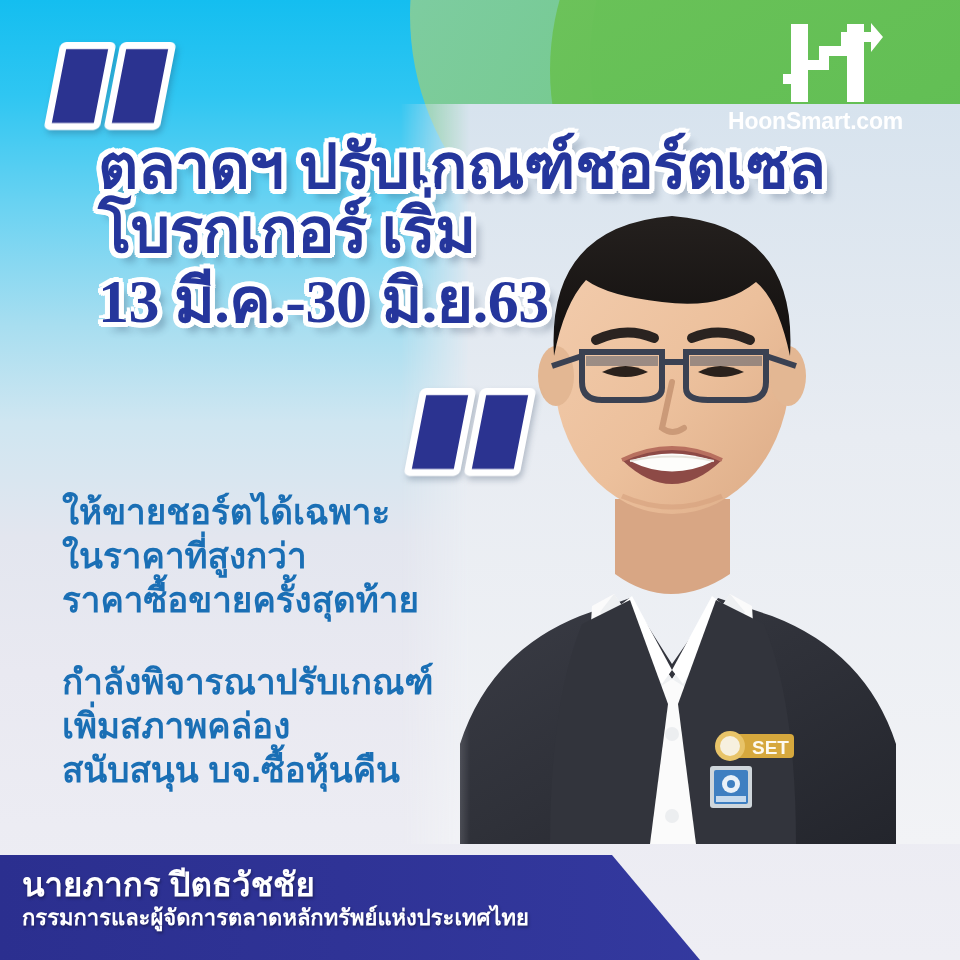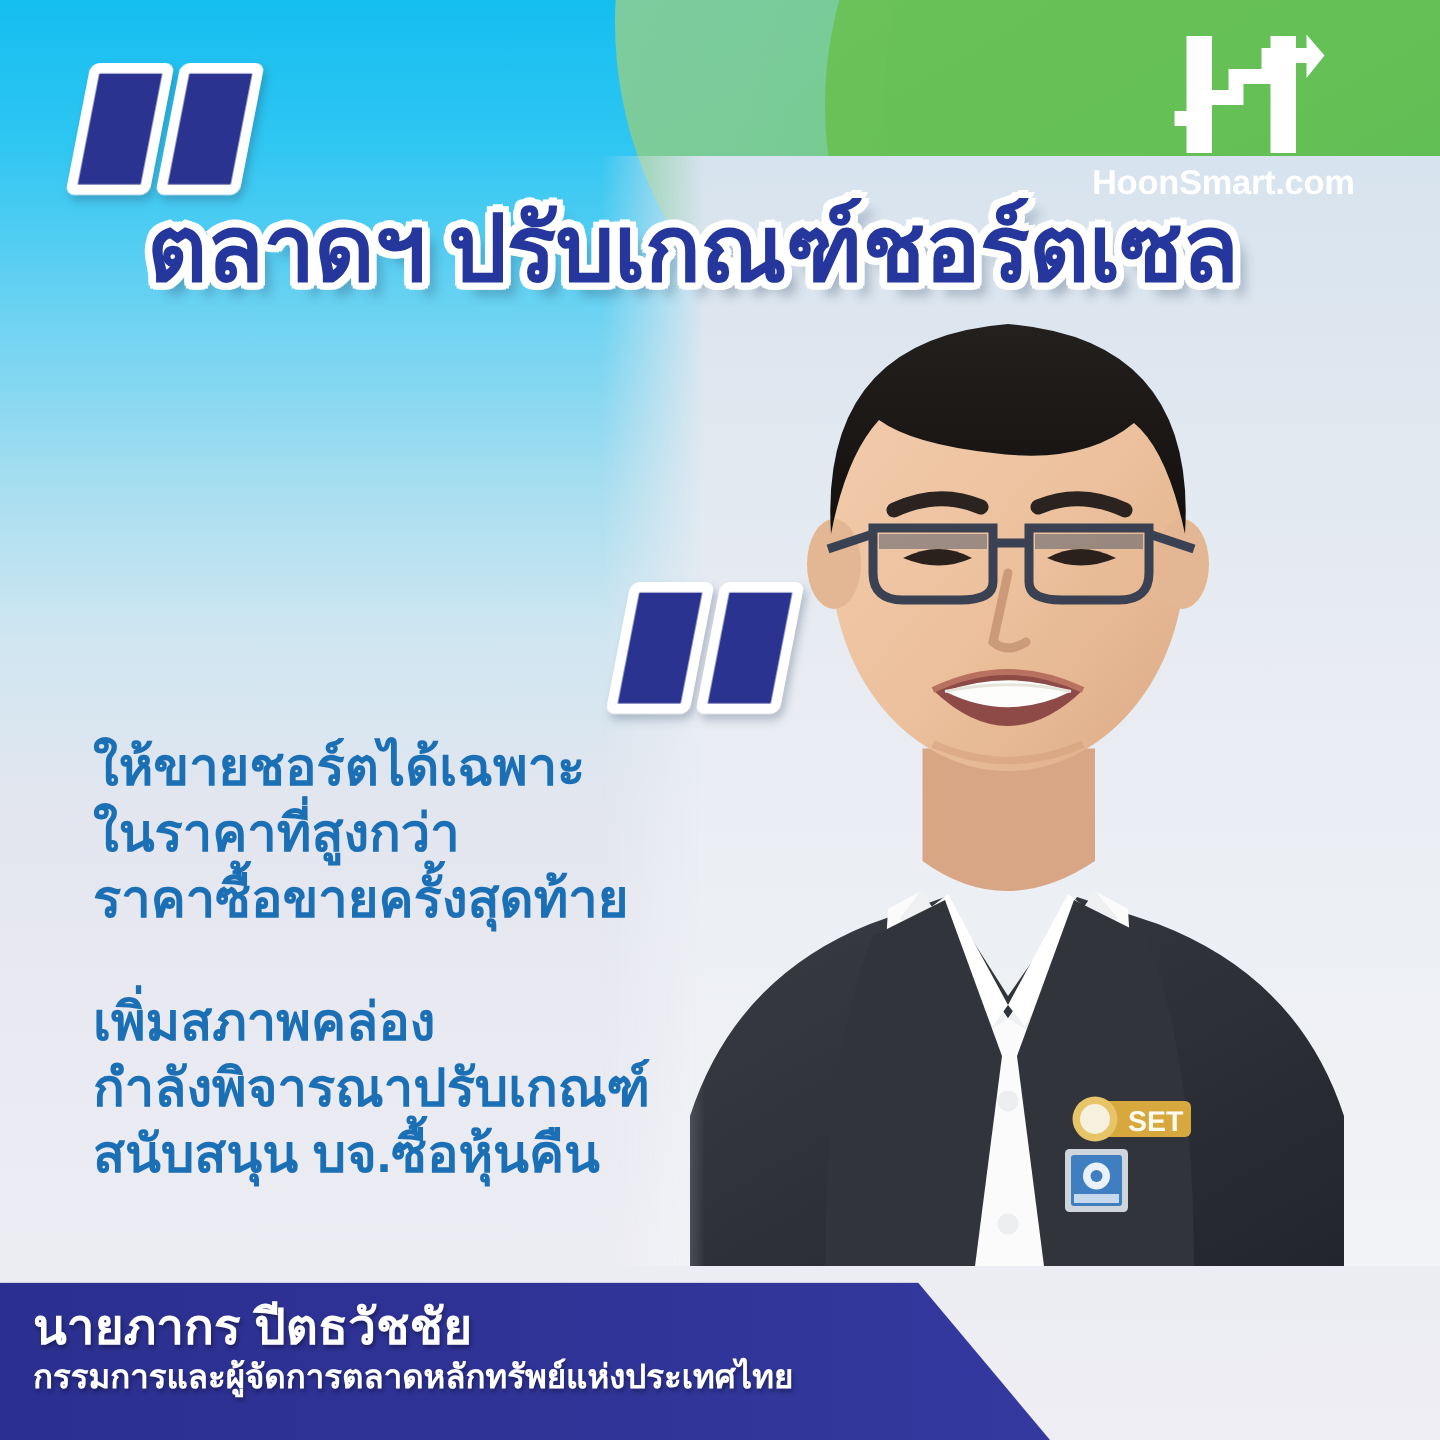--- a/index.html
+++ b/index.html
@@ -224,36 +224,38 @@
     </svg>
   </div>
 
   <div class="quote quote-open">
     <div class="qbar"></div>
     <div class="qbar b2"></div>
   </div>
 
   <div class="headline">
     <span class="hl">ตลาดฯ ปรับเกณฑ์ชอร์ตเซล</span>
+    <span class="hl">โบรกเกอร์ เริ่ม</span>
+    <span class="hl date">13 มี.ค.-30 มิ.ย.63</span>
   </div>
 
   <div class="quote quote-close">
     <div class="qbar"></div>
     <div class="qbar b2"></div>
   </div>
 
   <div class="body-block b1">
     <span>ให้ขายชอร์ตได้เฉพาะ</span>
     <span>ในราคาที่สูงกว่า</span>
     <span>ราคาซื้อขายครั้งสุดท้าย</span>
   </div>
 
   <div class="body-block b2">
+    <span>กำลังพิจารณาปรับเกณฑ์</span>
     <span>เพิ่มสภาพคล่อง</span>
-    <span>กำลังพิจารณาปรับเกณฑ์</span>
     <span>สนับสนุน บจ.ซื้อหุ้นคืน</span>
   </div>
 
   <div class="banner">
     <div class="banner-bg"></div>
     <div class="banner-text">
       <div class="banner-name">นายภากร ปีตธวัชชัย</div>
       <div class="banner-title">กรรมการและผู้จัดการตลาดหลักทรัพย์แห่งประเทศไทย</div>
     </div>
   </div>

